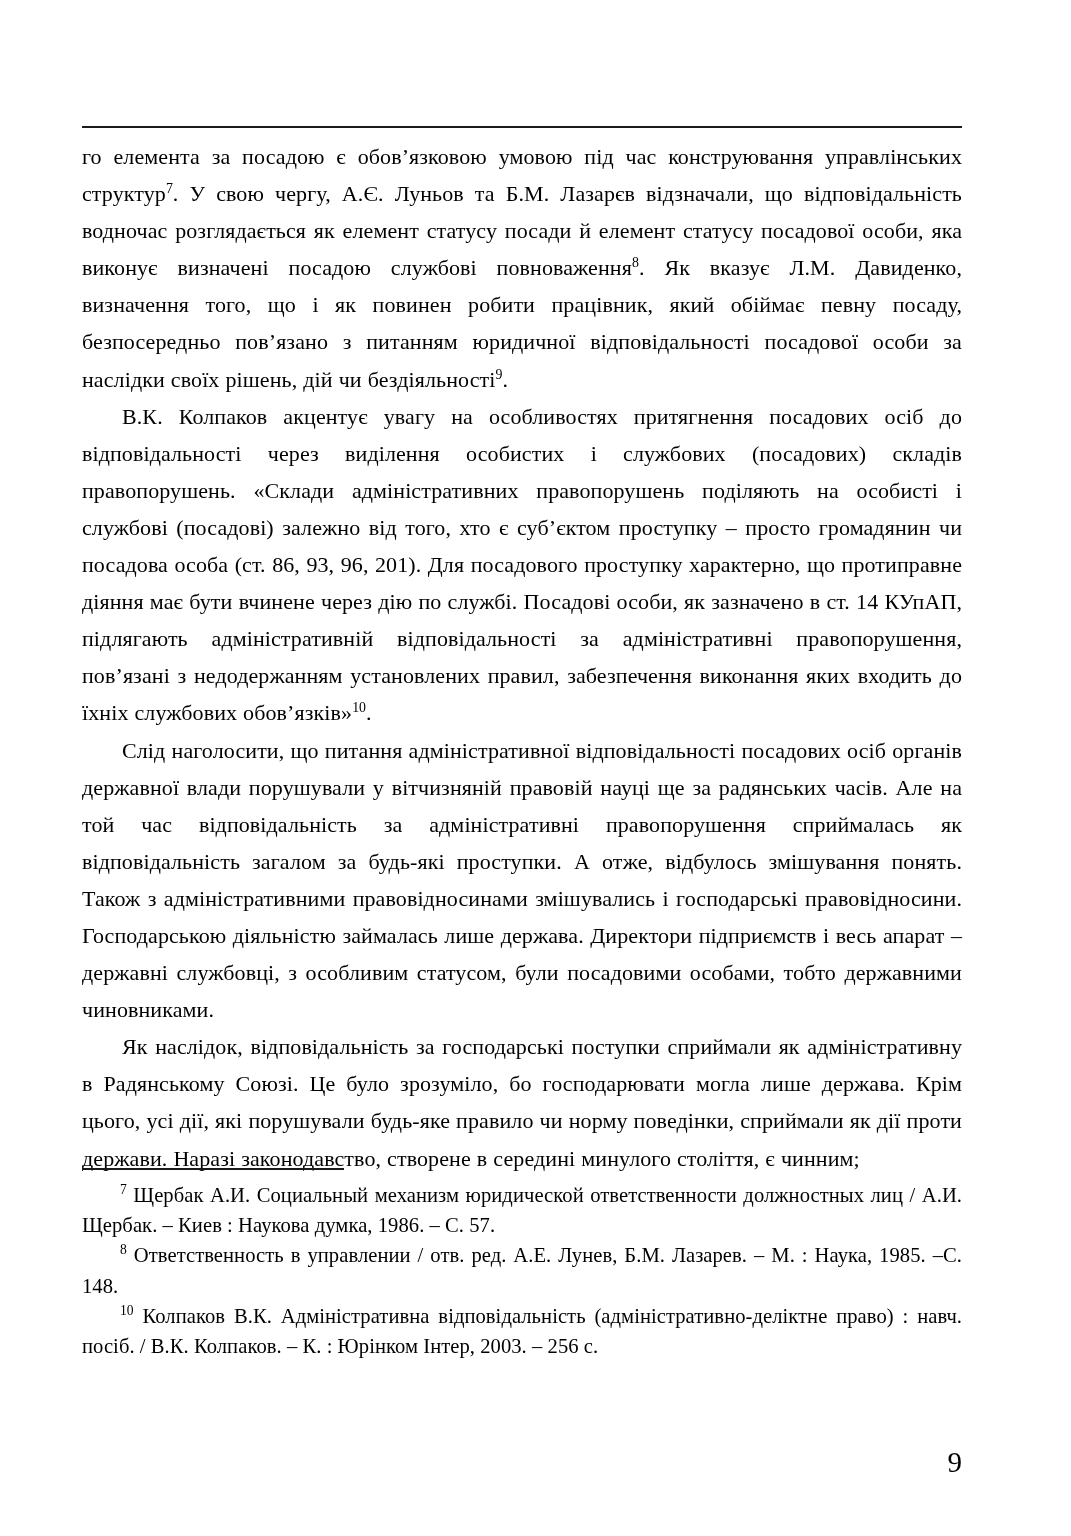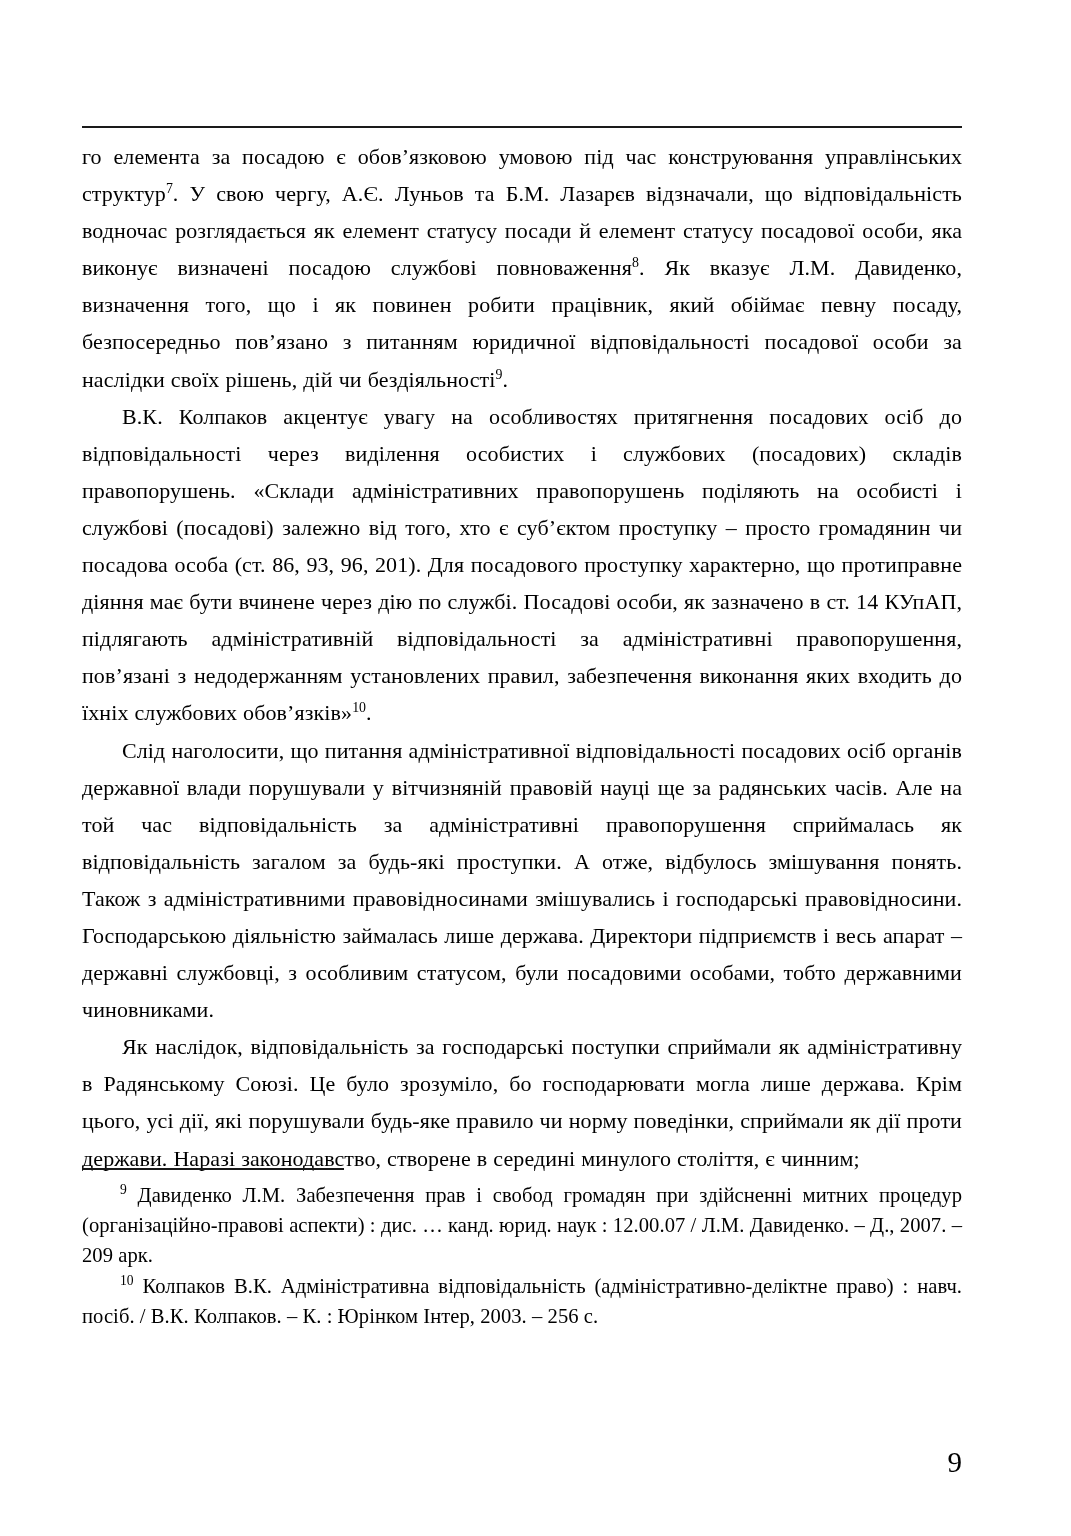--- a/index.html
+++ b/index.html
@@ -134,22 +134,23 @@
 
     <p class="indent">Слід наголосити, що питання адміністративної відповідальності посадових осіб органів державної влади порушували у вітчизняній правовій науці ще за радянських часів. Але на той час відповідальність за адміністративні правопорушення сприймалась як відповідальність загалом за будь-які проступки. А отже, відбулось змішування понять. Також з адміністративними правовідносинами змішувались і господарські правовідносини. Господарською діяльністю займалась лише держава. Директори підприємств і весь апарат – державні службовці, з особливим статусом, були посадовими особами, тобто державними чиновниками.</p>
 
     <p class="indent">Як наслідок, відповідальність за господарські поступки сприймали як адміністративну в Радянському Союзі. Це було зрозуміло, бо господарювати могла лише держава. Крім цього, усі дії, які порушували будь-яке правило чи норму поведінки, сприймали як дії проти держави. Наразі законодавство, створене в середині минулого століття, є чинним;</p>
 
   </div>
 
   <div class="fn-rule"></div>
 
   <div class="footnotes">
+    <p><sup>7</sup>&nbsp;<span>Щербак А.И. Социальный механизм юридической ответственности должностных лиц / А.И. Щербак. – Киев : Наукова думка, 1986. – С. 57.</span></p>
 
+    <p><sup>8</sup>&nbsp;<span>Ответственность в управлении / отв. ред. А.Е. Лунев, Б.М. Лазарев. – М. : Наука, 1985. –С. 148.</span></p>
 
-    <p><sup>9</sup>&nbsp;<span>Давиденко Л.М. Забезпечення прав і свобод громадян при здійсненні митних процедур (організаційно-правові аспекти) : дис. … канд. юрид. наук : 12.00.07 / Л.М. Давиденко. – Д., 2007. – 209 арк.</span></p>
 
     <p><sup>10</sup>&nbsp;<span>Колпаков В.К. Адміністративна відповідальність (адміністративно-деліктне право) : навч. посіб. / В.К. Колпаков. – К. : Юрінком Інтер, 2003. – 256 с.</span></p>
   </div>
 
   <div class="folio">9</div>
 
 </div>
 
 </body></html>

